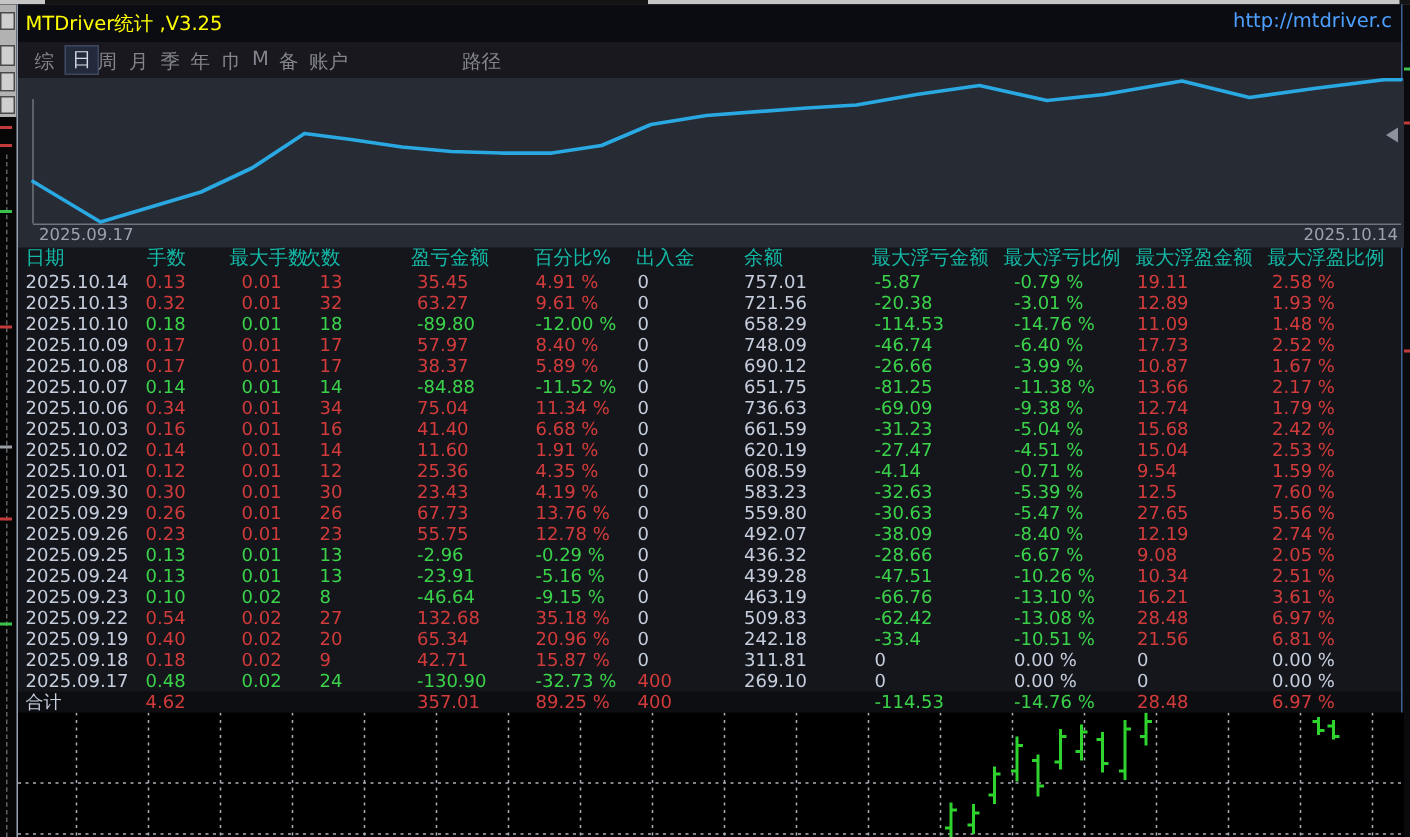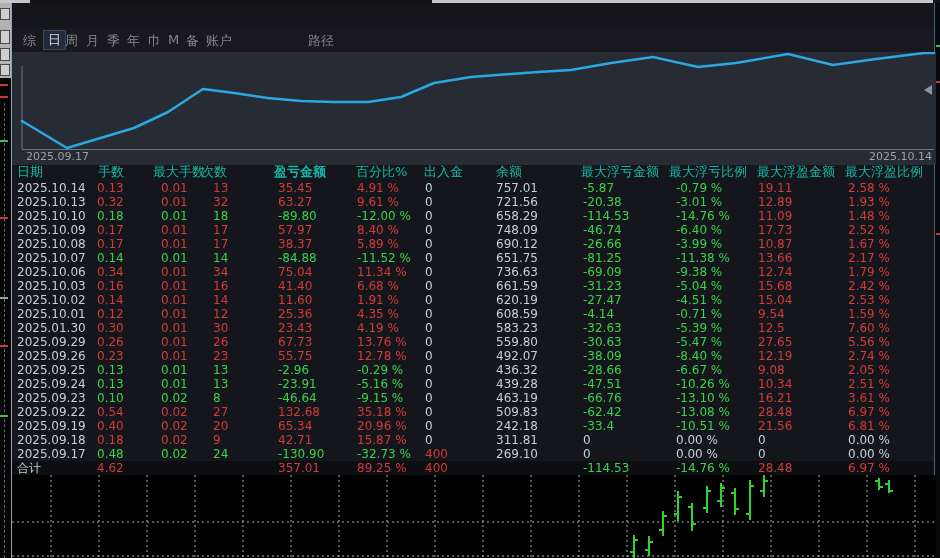--- a/index.html
+++ b/index.html
@@ -79,20 +79,24 @@
 </div>
 
 <div class="right-strip">
   <div class="rs-tick" style="top:42px;background:#3bc24b;"></div>
   <div class="rs-tick" style="top:78px;background:#c23a3a;"></div>
   <div class="rs-tick" style="top:230px;background:#c23a3a;"></div>
 </div>
 
 <div class="app-window">
 
+  <div class="title-bar">
+    <span class="title-text">MTDriver统计 ,V3.25</span>
+    <a class="url-link" href="#">http://mtdriver.c</a>
+  </div>
 
   <div class="menu-bar">
       <span class="menu-item" style="left: 11px;">综</span>
       <span class="menu-item sel" style="left: 31px;">日</span>
       <span class="menu-item" style="left: 53px;">周</span>
       <span class="menu-item" style="left: 74px;">月</span>
       <span class="menu-item" style="left: 95px;">季</span>
       <span class="menu-item" style="left: 115px;">年</span>
       <span class="menu-item" style="left: 136px;">巾</span>
       <span class="menu-item" style="left: 156px;">M</span>
@@ -110,21 +114,21 @@
     <span class="axis-date start">2025.09.17</span>
     <span class="axis-date end">2025.10.14</span>
     <div class="scroll-arrow"></div>
   </div>
 
   <div class="thead" id="thead">
       <span style="left: 5px;">日期</span>
       <span style="left: 86px;">手数</span>
       <span style="left: 141px;">最大手数</span>
       <span style="left: 189px;">次数</span>
-      <span style="left: 262px; font-weight: bold;">盈亏金额</span>
+      <span style="left: 262px;">盈亏金额</span>
       <span style="left: 344px;">百分比%</span>
       <span style="left: 412px;">出入金</span>
       <span style="left: 484px;">余额</span>
       <span style="left: 569px;">最大浮亏金额</span>
       <span style="left: 657px;">最大浮亏比例</span>
       <span style="left: 745px;">最大浮盈金额</span>
       <span style="left: 833px; font-family: Liberation Mono, monospace;">最大浮盈比例</span>
     </div>
   <div class="tbody" id="tbody">
       <div class="trow">
@@ -261,21 +265,21 @@
         <span class="c4 pos">25.36</span>
         <span class="c5 pos">4.35 %</span>
         <span class="c6 neu">0</span>
         <span class="c7 neu">608.59</span>
         <span class="c8 neg">-4.14</span>
         <span class="c9 neg">-0.71 %</span>
         <span class="c10 pos">9.54</span>
         <span class="c11 pos">1.59 %</span>
       </div>
       <div class="trow">
-        <span class="c0 date">2025.01.30</span>
+        <span class="c0 date">2025.09.30</span>
         <span class="c1 pos">0.30</span>
         <span class="c2 pos">0.01</span>
         <span class="c3 pos">30</span>
         <span class="c4 pos">23.43</span>
         <span class="c5 pos">4.19 %</span>
         <span class="c6 neu">0</span>
         <span class="c7 neu">583.23</span>
         <span class="c8 neg">-32.63</span>
         <span class="c9 neg">-5.39 %</span>
         <span class="c10 pos">12.5</span>

